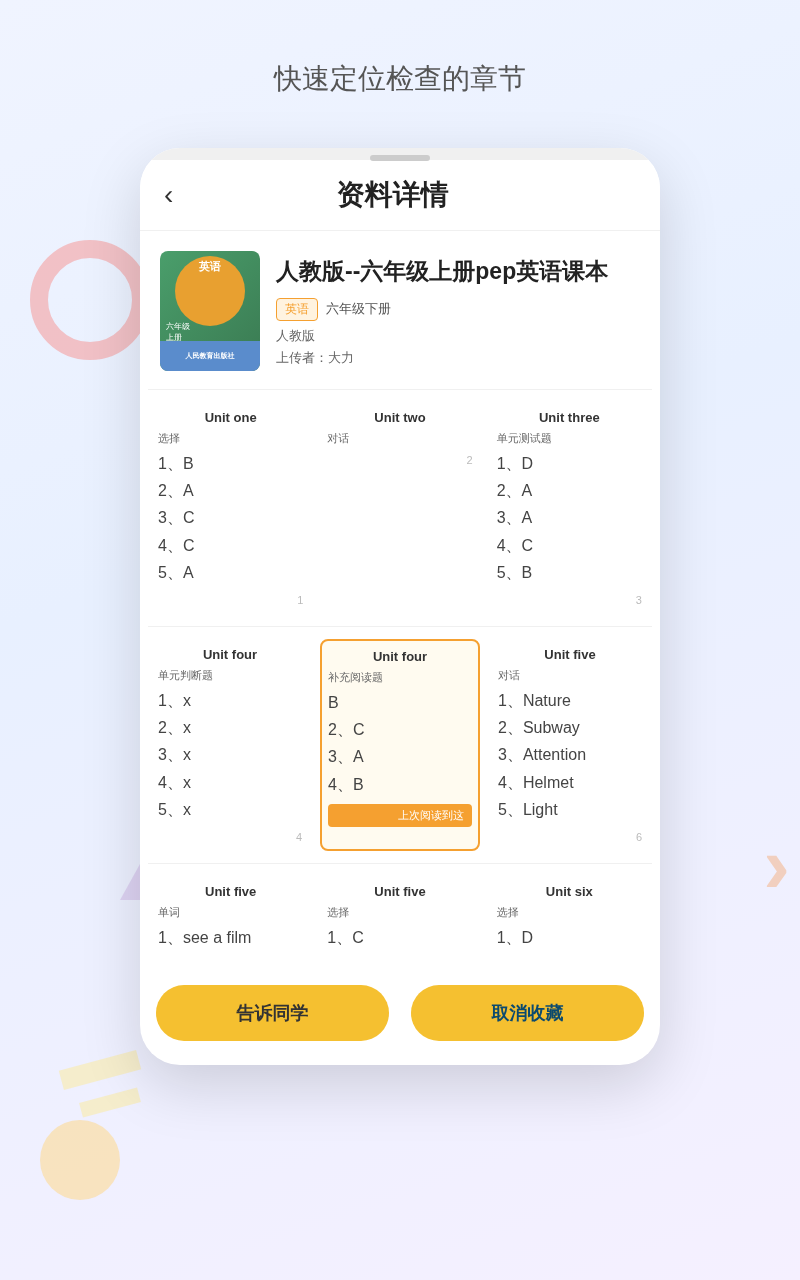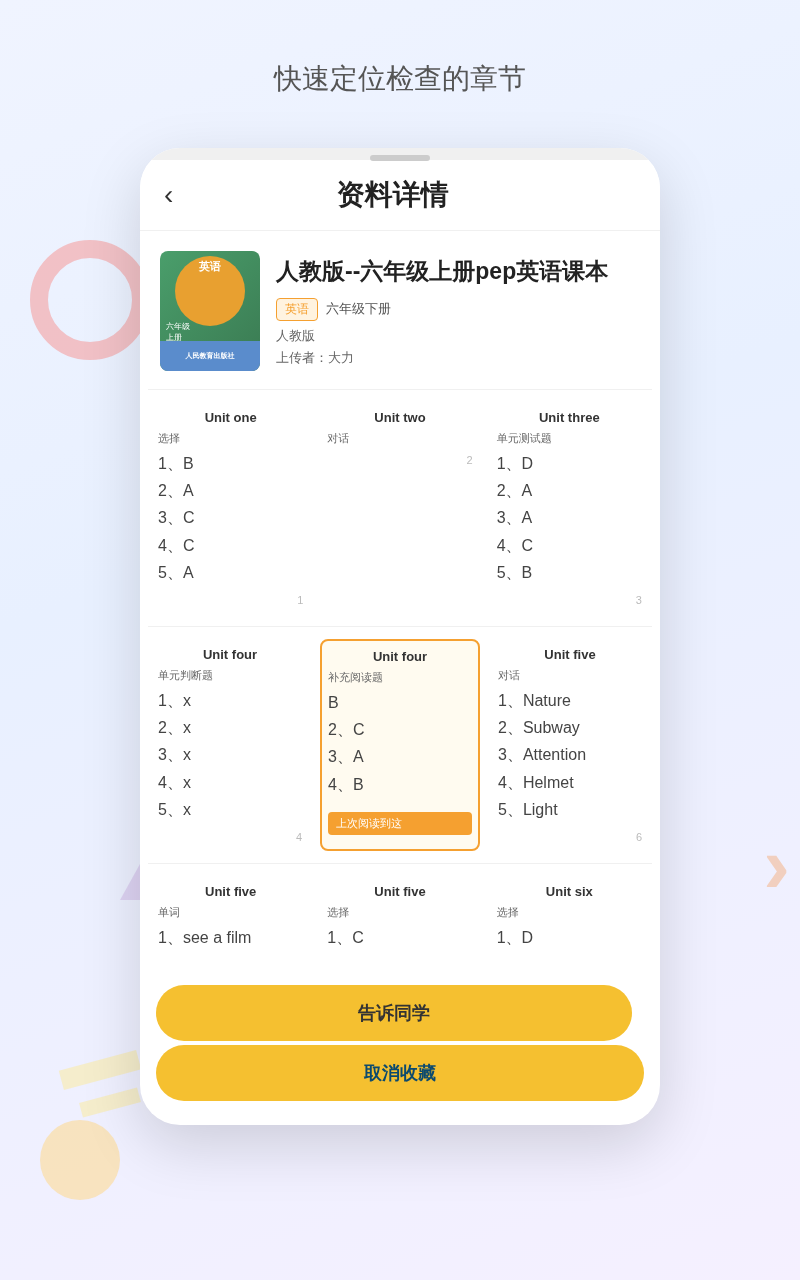--- a/index.html
+++ b/index.html
@@ -273,32 +273,31 @@
     .unit-number {
       font-size: 11px;
       color: #bbb;
       text-align: right;
       margin-top: 8px;
     }
     .last-read-badge {
       background: #f5a030;
       color: #fff;
       font-size: 11px;
-      text-align: left;
+      text-align: right;
       padding: 4px 8px;
       border-radius: 4px;
-      margin-top: 14px;
+      margin-top: 6px;
     }
 
     
     .bottom-buttons {
       display: flex;
-      gap: 4px;
+      gap: 10px;
       padding: 16px 16px 24px;
-      flex-direction: column;
     }
     .btn-tell {
       flex: 1;
       background: #f5c030;
       border: none;
       border-radius: 30px;
       padding: 16px;
       font-size: 18px;
       font-weight: 600;
       color: #333;

